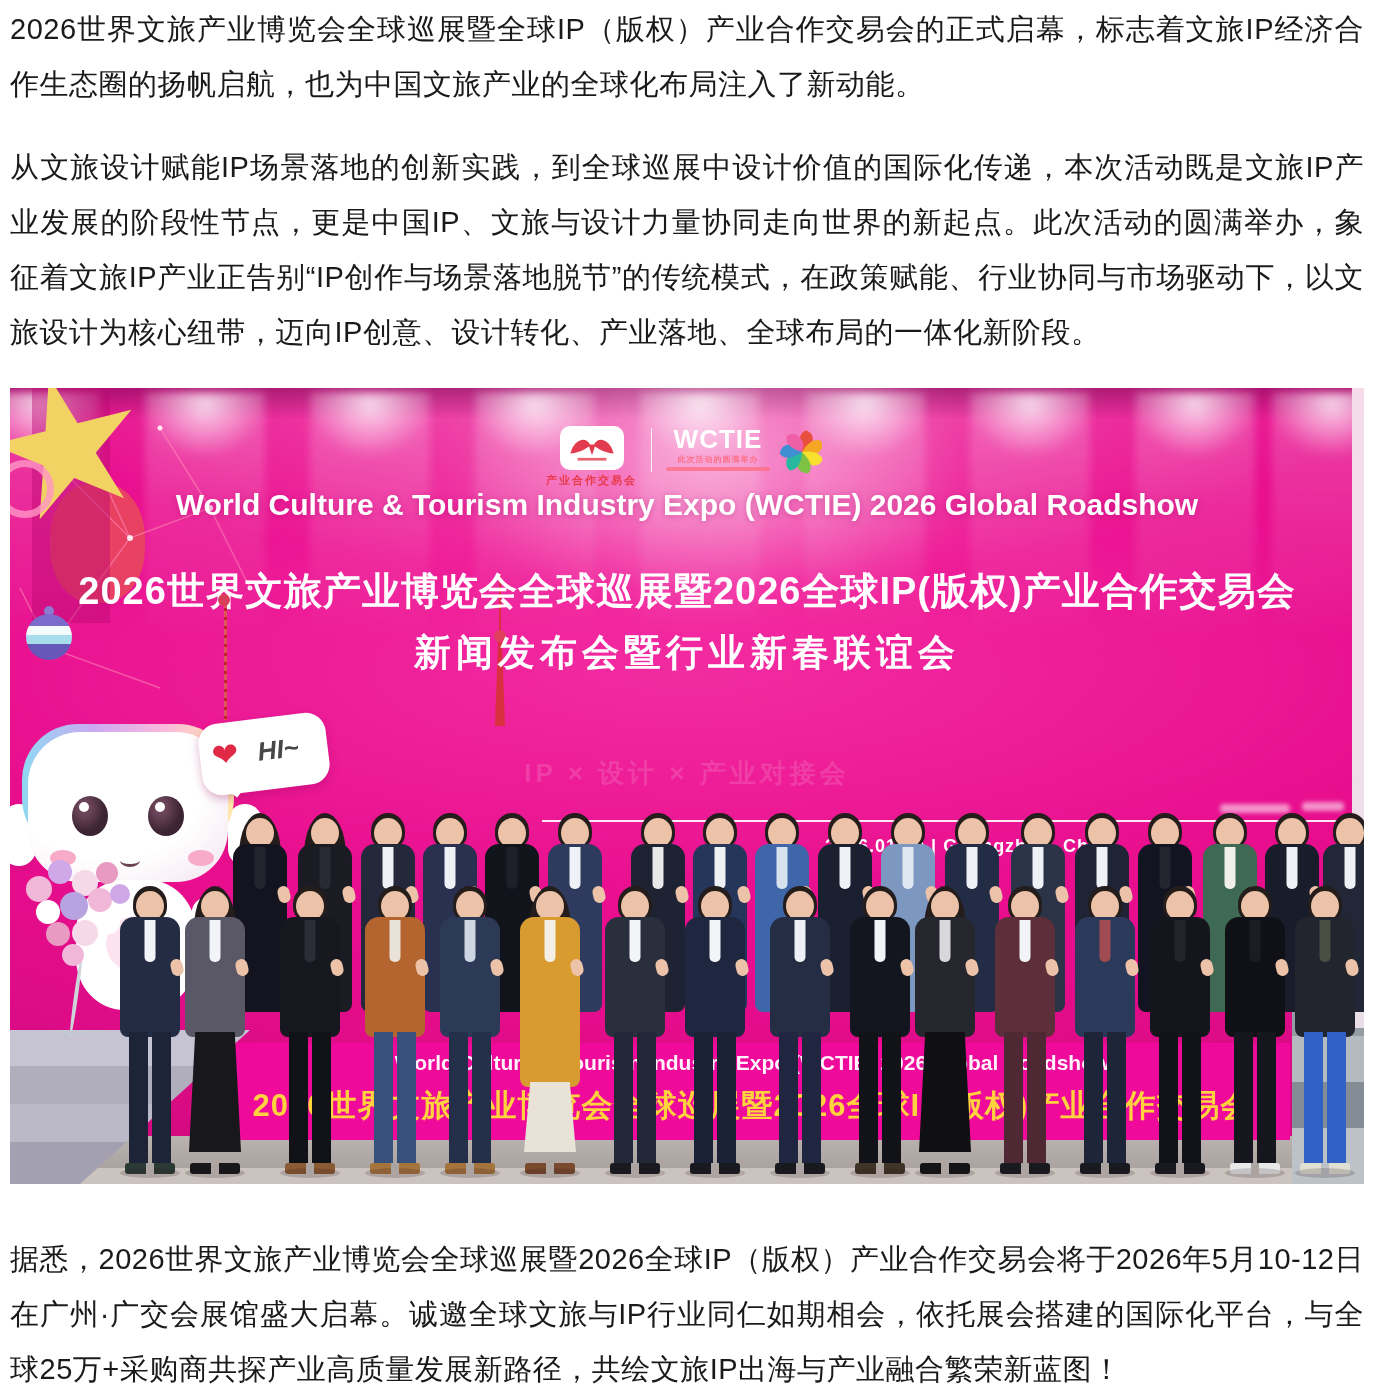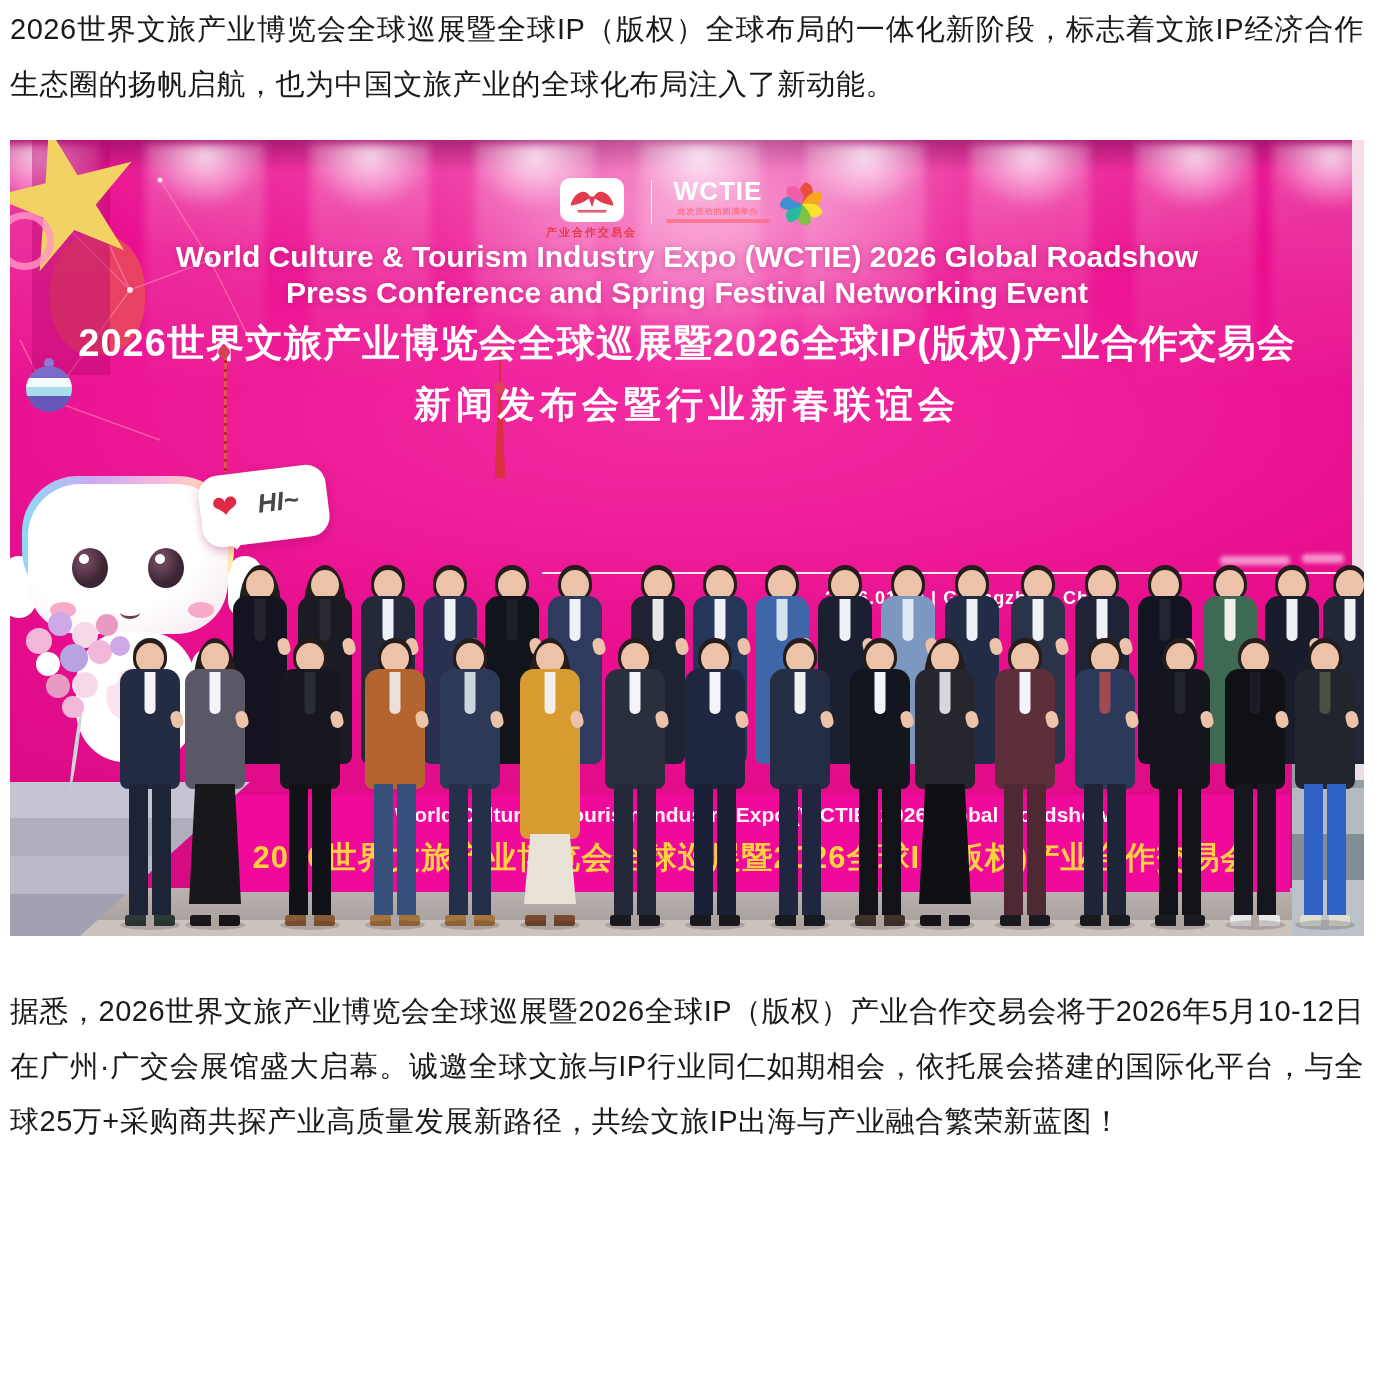--- a/index.html
+++ b/index.html
@@ -130,21 +130,22 @@
   .person.front.long .legs{top:196px;}
   .person.front.female .legs{left:6px;right:6px;bottom:24px;clip-path:polygon(12% 0,88% 0,100% 100%,0 100%);}
   .person.front .shoes{left:7px;right:7px;bottom:2px;height:11px;border-radius:3px;}
   .person.front:after{content:"";position:absolute;left:2px;right:2px;bottom:-2px;height:10px;border-radius:50%;
     background:rgba(40,20,30,.18);}
 </style>
 </head>
 <body>
 
 <div class="article">
-  <p class="first">2026世界文旅产业博览会全球巡展暨全球IP（版权）全球布局的一体化新阶段，标志着文旅IP经济合作生态圈的扬帆启航，也为中国文旅产业的全球化布局注入了新动能。</p>
+  <p class="first">2026世界文旅产业博览会全球巡展暨全球IP（版权）产业合作交易会的正式启幕，标志着文旅IP经济合作生态圈的扬帆启航，也为中国文旅产业的全球化布局注入了新动能。</p>
+  <p>从文旅设计赋能IP场景落地的创新实践，到全球巡展中设计价值的国际化传递，本次活动既是文旅IP产业发展的阶段性节点，更是中国IP、文旅与设计力量协同走向世界的新起点。此次活动的圆满举办，象征着文旅IP产业正告别“IP创作与场景落地脱节”的传统模式，在政策赋能、行业协同与市场驱动下，以文旅设计为核心纽带，迈向IP创意、设计转化、产业落地、全球布局的一体化新阶段。</p>
 
   <figure class="photo" style="margin-left:0">
     <div class="p-backdrop"></div>
     <div class="beams">
       <i style="left:-30px"></i>
         <i style="left:135px"></i>
         <i style="left:300px"></i>
         <i style="left:465px"></i>
       <i style="left:630px"></i>
         <i style="left:795px"></i>
@@ -207,23 +208,23 @@
             <path d="M25 25 Q19 8 29 4 Q40 9 32 22 Z" fill="#7dc242" transform="rotate(153 25 25)"></path>
             <path d="M25 25 Q19 8 29 4 Q40 9 32 22 Z" fill="#28b8a0" transform="rotate(204 25 25)"></path>
             <path d="M25 25 Q19 8 29 4 Q40 9 32 22 Z" fill="#3f8fd2" transform="rotate(255 25 25)"></path>
             <path d="M25 25 Q19 8 29 4 Q40 9 32 22 Z" fill="#ee5fa7" transform="rotate(306 25 25)"></path>
           </g>
         </svg>
       </div>
     </div>
 
     <div class="tEn1">World Culture &amp; Tourism Industry Expo (WCTIE) 2026 Global Roadshow</div>
-    <div class="tEn2">Press Conference and Spring Festival Networking Event</div>
     <div class="tCn1">2026世界文旅产业博览会全球巡展暨2026全球IP(版权)产业合作交易会</div>
     <div class="tCn2">新闻发布会暨行业新春联谊会</div>
+    <div class="ghost">IP × 设计 × 产业对接会</div>
     <div class="hline"></div>
     <div class="smudge1"></div>
     <div class="smudge2"></div>
     <div class="date">2026.01.30 | Guangzhou, China</div>
 
     <div class="strip">
       <div class="sEn">World Culture &amp; Tourism Industry Expo (WCTIE) 2026 Global Roadshow</div>
       <div class="sCn">2026世界文旅产业博览会全球巡展暨2026全球IP(版权)产业合作交易会</div>
     </div>
     <div class="floor"></div>

